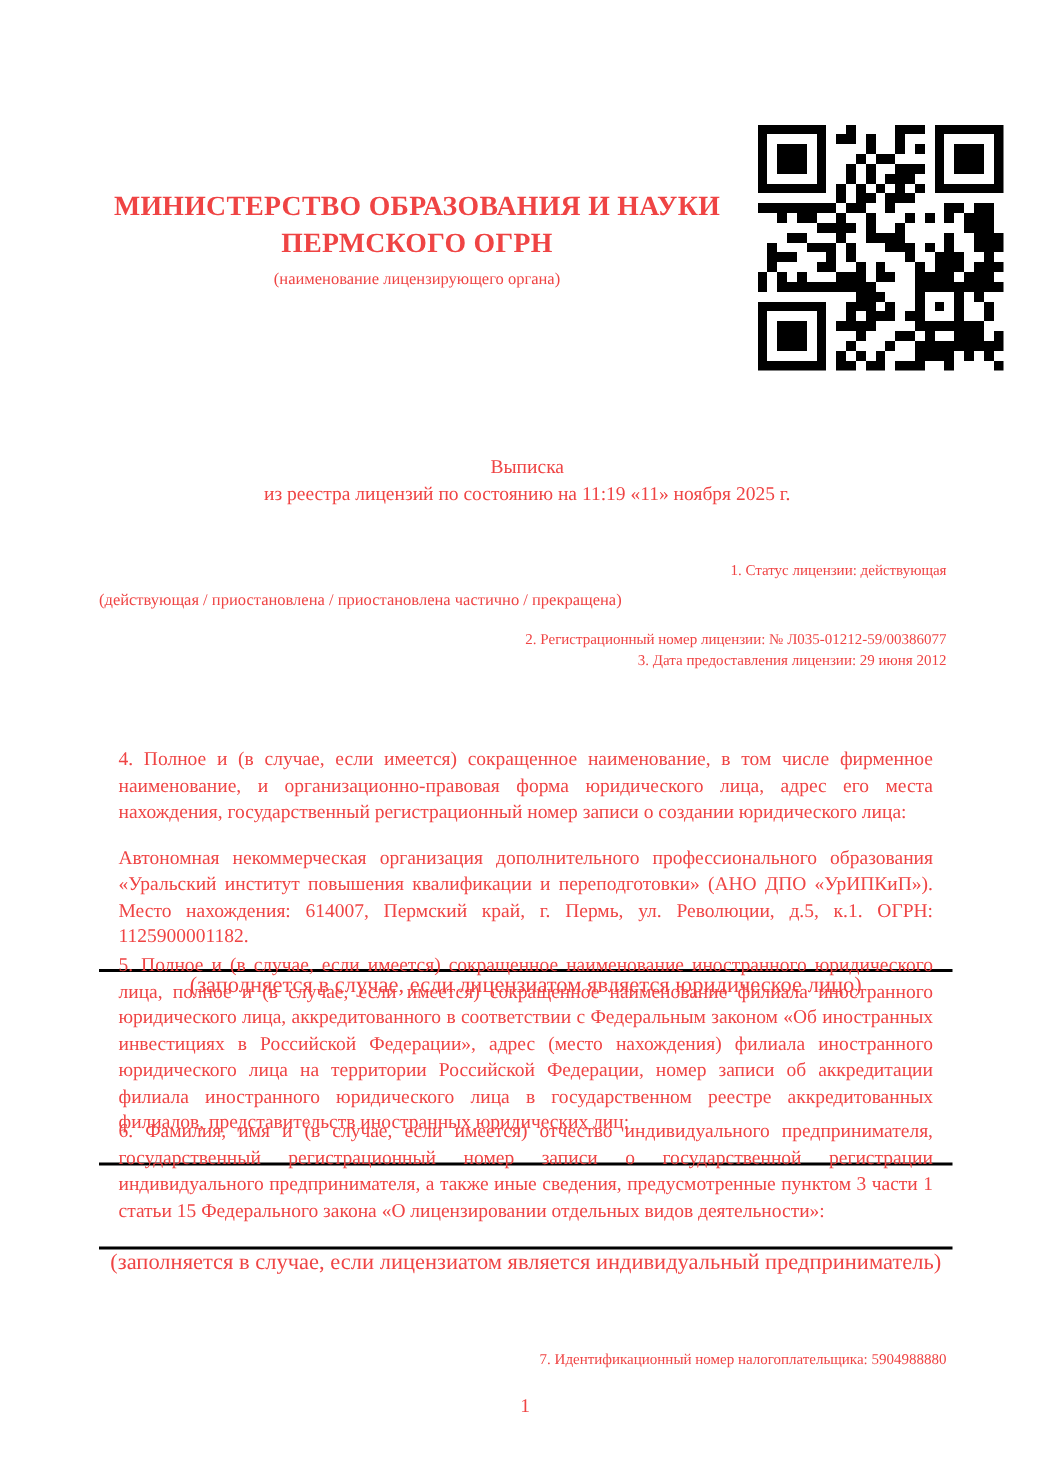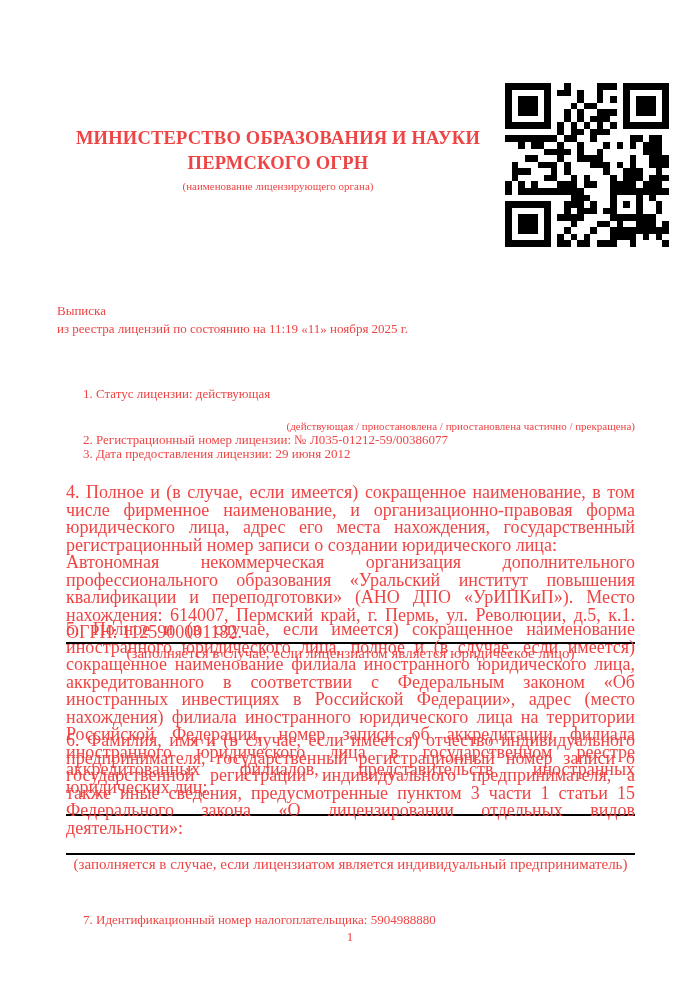--- a/index.html
+++ b/index.html
@@ -23,27 +23,27 @@
     white-space: nowrap;
     letter-spacing: 0.2px;
   }
   .header-caption { font-size: 11px; line-height: 13px; margin-top: 4px; }
 
   
   .qr { left: 505px; top: 83px; width: 164px; height: 164px; }
   .qr svg { display: block; width: 164px; height: 164px; }
 
   
-  .doc-title { left: 57px; top: 302px; width: 569px; font-size: 13px; line-height: 17.5px; }
+  .doc-title { left: 67px; top: 302px; width: 569px; text-align: center; font-size: 13px; line-height: 17.5px; }
 
   
   .item { left: 66px; width: 569px; }
-  .line-text { font-size: 13px; line-height: 17.5px; margin: 17px; }
-  .para { font-size: 18px; line-height: 17.5px; margin: 0; text-align: justify; }
-  .inline-caption { font-size: 11px; line-height: 13px; margin-top: 3px; text-align: right; }
+  .line-text { font-size: 10px; line-height: 17.5px; margin: 4px; text-align: right; }
+  .para { font-size: 13px; line-height: 17.5px; margin: 13px; text-align: justify; }
+  .inline-caption { font-size: 11px; line-height: 13px; margin-top: 3px; text-align: left; }
   .rule { border-top: 2px solid #000000; height: 0; }
   .mt18 { margin-top: 18px; }
   .mt16 { margin-top: 16px; }
   .rule-caption { font-size: 15px; line-height: 13px; margin-top: 3px; text-align: center; }
 
   
   .footer { left: 0; top: 928px; width: 700px; text-align: center; font-size: 13px; line-height: 17px; }
 </style>
 </head>
 <body>

